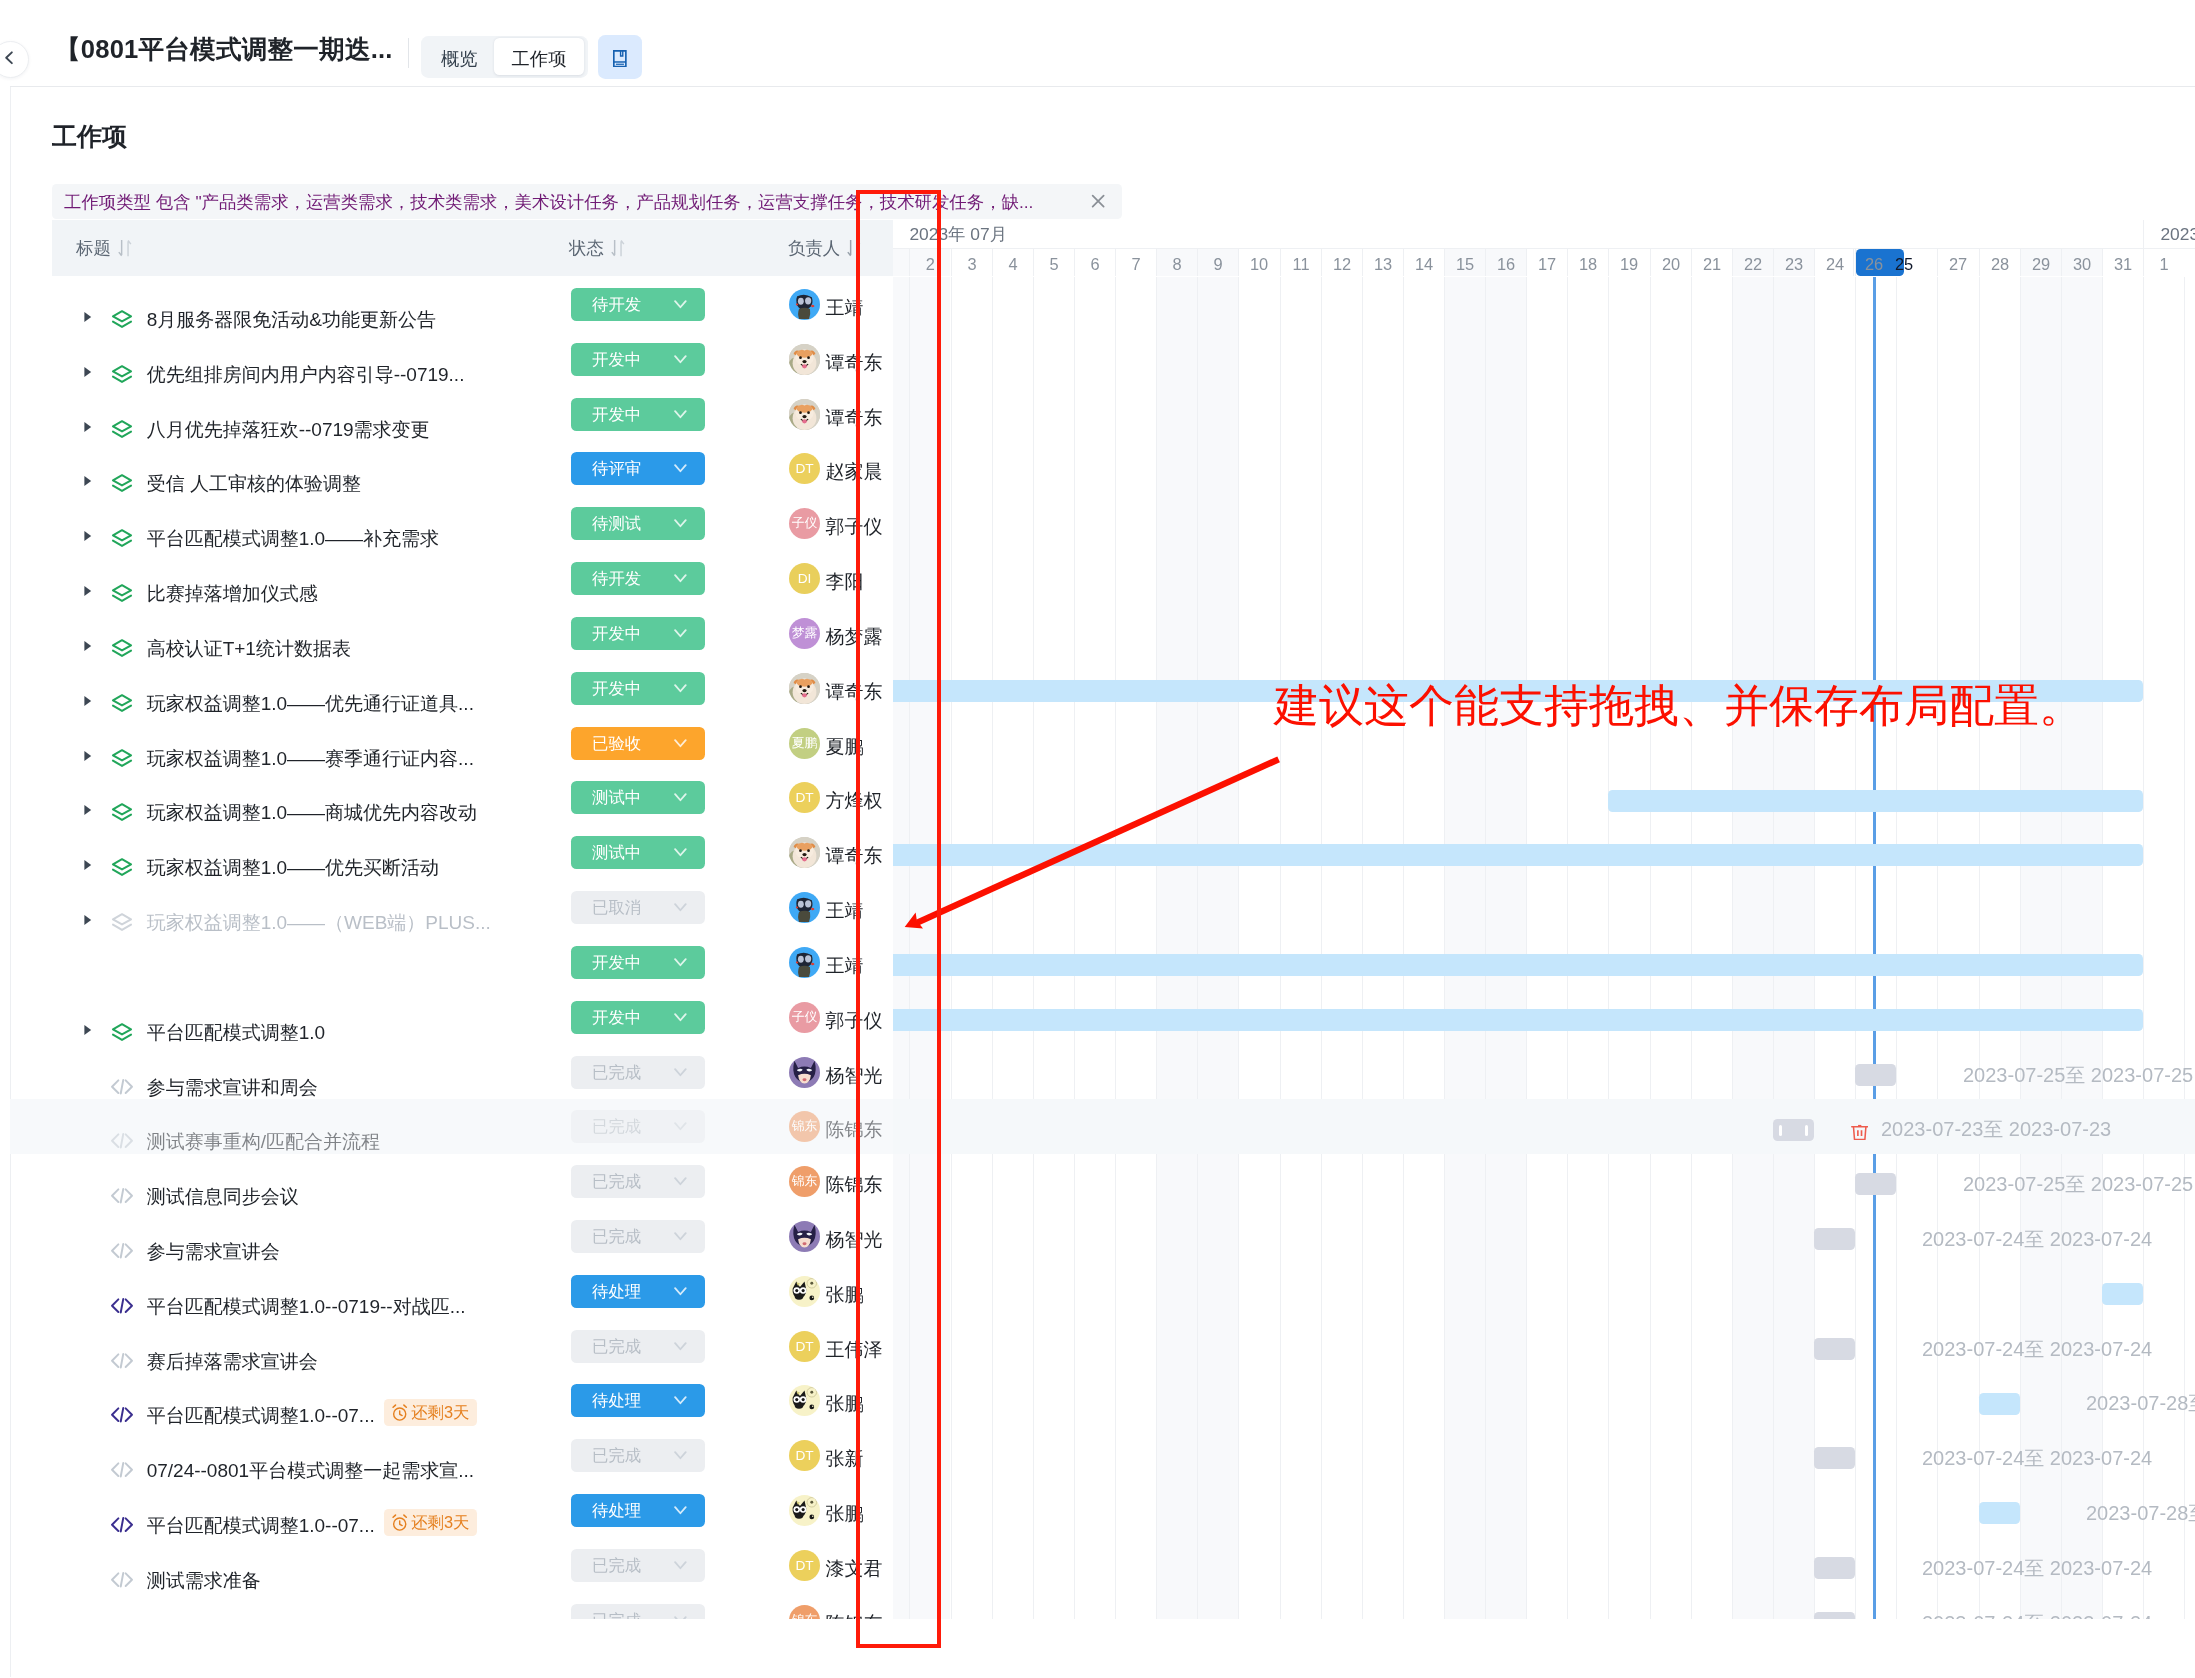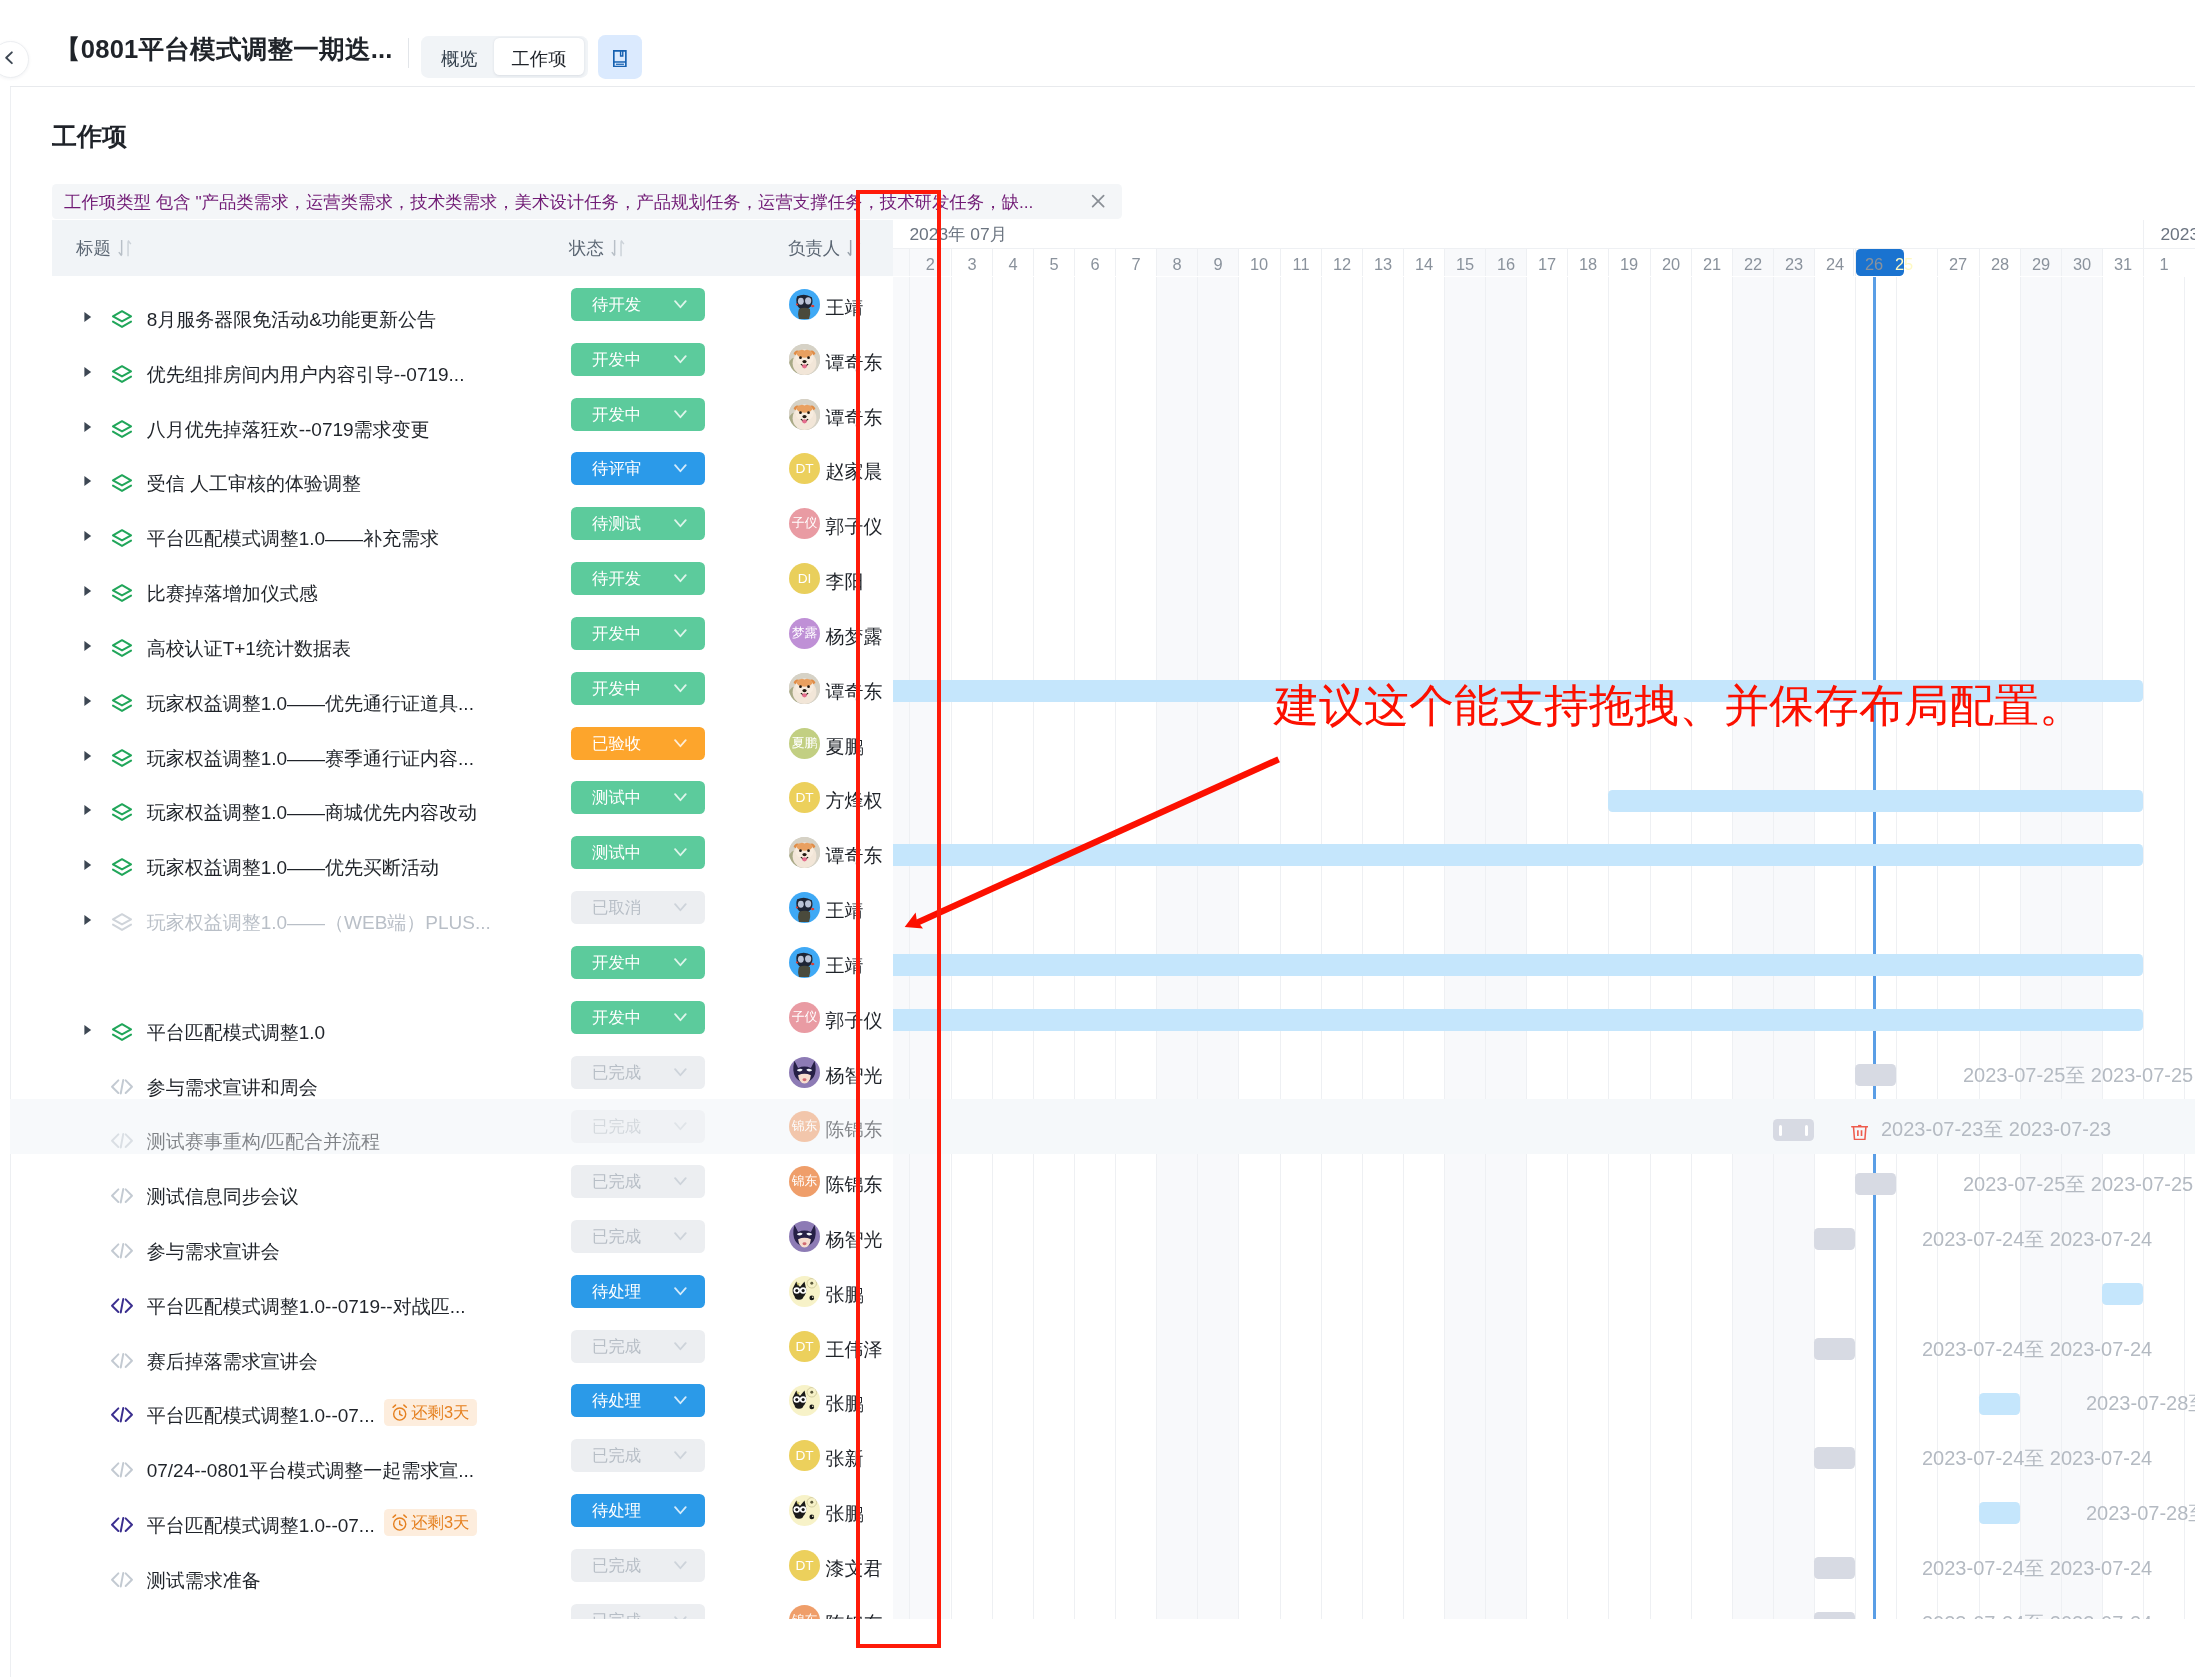--- a/index.html
+++ b/index.html
@@ -83,21 +83,21 @@
   
   .ghead{position:absolute;left:893px;top:220px;width:1303px;height:56px;background:#fff;overflow:hidden;}
   .gmonth{position:absolute;top:0;height:28px;font-size:17.4px;color:#6b7480;white-space:nowrap;
       overflow:hidden;display:flex;align-items:center;padding-left:16.4px;border-left:0.9px solid #eef0f3;}
   .gdayrow{position:absolute;left:0;top:28px;height:27.4px;width:1303px;border-top:0.9px solid #eef0f3;}
   .gday{position:absolute;top:0;height:27.4px;display:flex;align-items:flex-end;
       justify-content:center;font-size:16.4px;color:#8a929c;border-left:0.9px solid #eef0f3;}
   .gday.we{background:#f8f9fb;}
   .gday .dn{line-height:23px;}
   .todaybadge{position:absolute;width:41px;height:27.4px;border-radius:4.6px;background:#1a73d0;
-      color:#fef9c3;display:flex;align-items:flex-end;justify-content:center;font-size:16.4px;padding-left:48px;}
+      color:#0f172a;display:flex;align-items:flex-end;justify-content:center;font-size:16.4px;padding-left:48px;}
   .todaybadge span{line-height:23px;}
 
   .gcol{position:absolute;top:0;width:41px;height:1342px;border-left:0.9px solid #eef0f3;}
   .gcol.we{background:#f8f9fb;}
   .gline{position:absolute;width:2.7px;top:0;height:1342px;background:#5a9ee6;}
 
   .bar{position:absolute;height:22px;border-radius:4.6px;}
   .bar.light{background:#c5e6fc;}
   .bar.grey{background:#d7dae3;}
   .handle{position:absolute;top:5.5px;width:2.7px;height:11px;border-radius:1.8px;background:#fff;}

